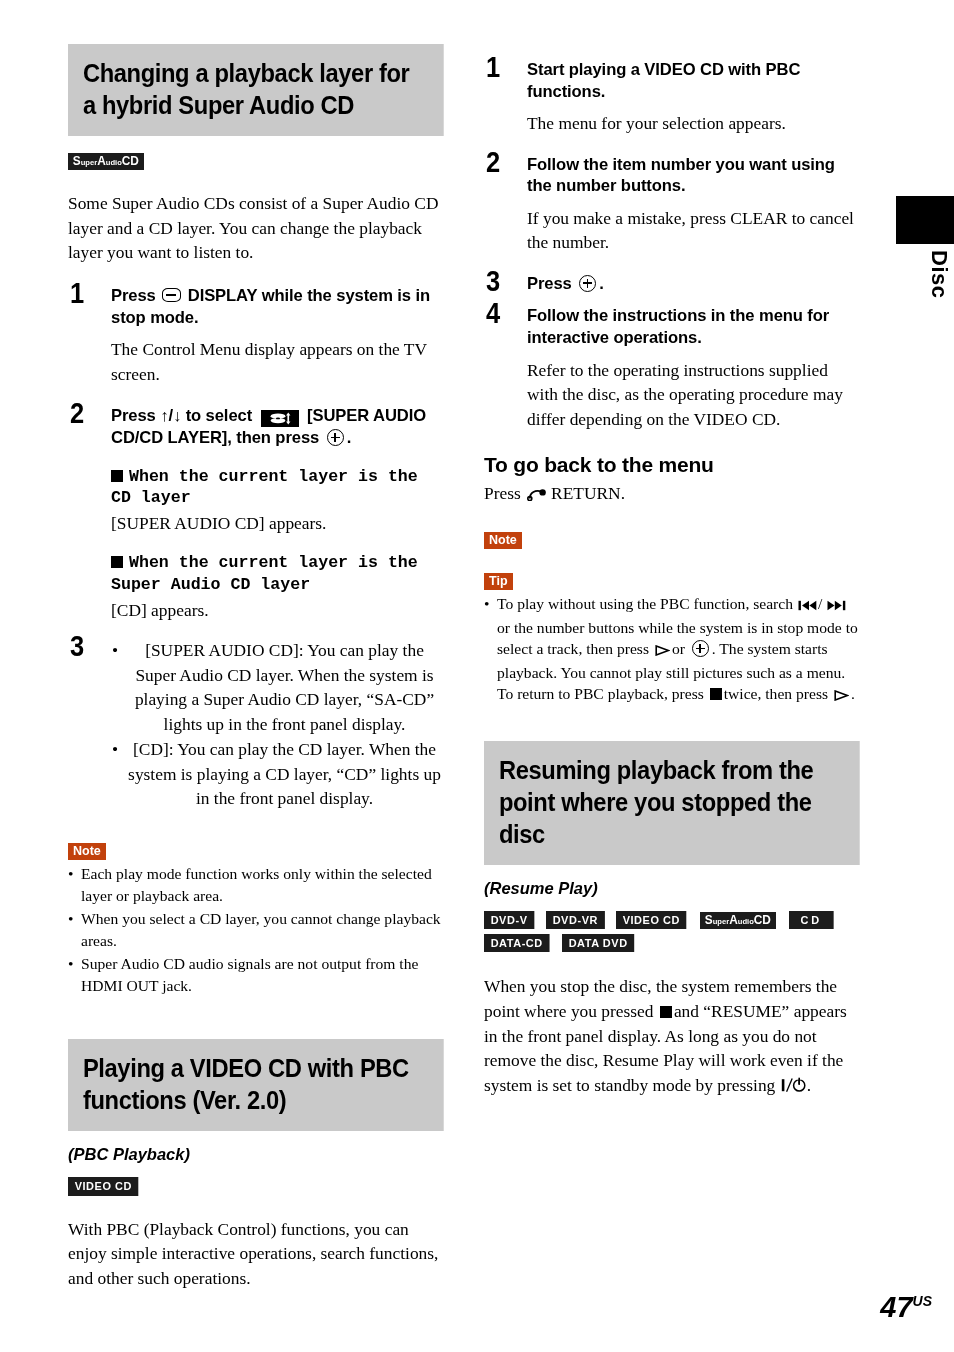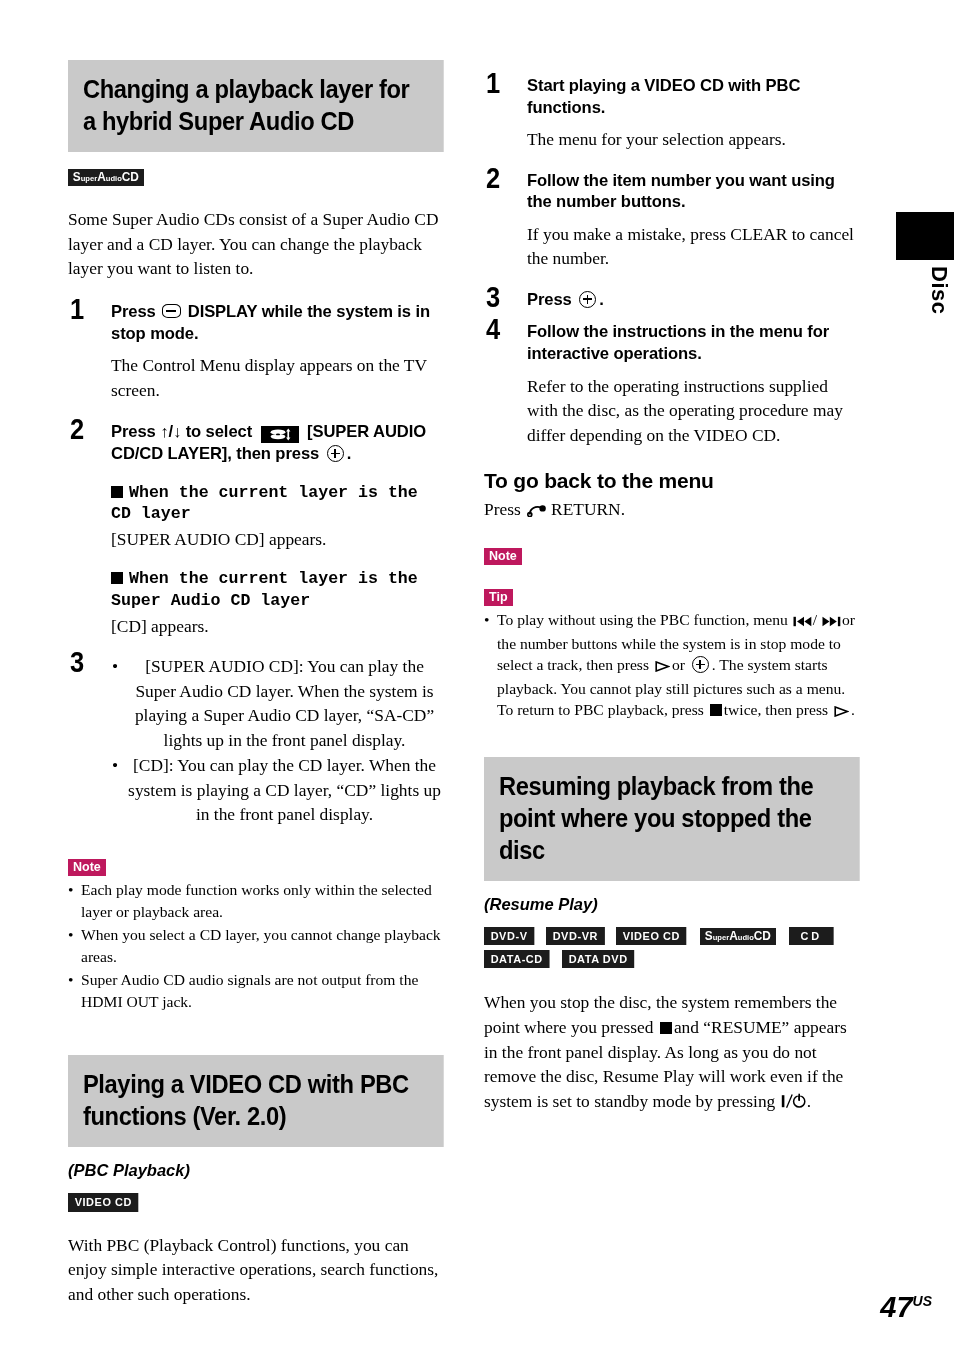--- a/index.html
+++ b/index.html
@@ -12,21 +12,20 @@
     height: 1352px;
     position: relative;
     font-family: "Liberation Serif", serif;
     color: #000;
     overflow: hidden;
   }
 
   .page {
     position: absolute;
     inset: 0;
-    margin-top: 16px;
   }
 
   
   .col {
     position: absolute;
     top: 44px;
     width: 375px;
   }
   .col-left  { left: 68px; }
   .col-right { left: 484px; }
@@ -157,21 +156,21 @@
   ul.dots > li::before {
     content: "\2022";
     position: absolute;
     left: 1px;
     top: 0;
   }
 
   
   .tagbox {
     display: inline-block;
-    background: #be185d;
+    background: #c2410c;
     color: #fff;
     font-family: "Liberation Sans", sans-serif;
     font-weight: bold;
     font-size: 12.5px;
     padding: 1px 5px 2px 5px;
     line-height: 1.15;
   }
   .noteblock { margin-top: 30px; }
   .noteblock.t2 { margin-top: 22px; }
   .noteblock ul {
@@ -421,21 +420,21 @@
         </svg>
       </span><span>RETURN.</span></p>
 
     <div class="noteblock t2">
       <span class="tagbox">Note</span>
     </div>
 
     <div class="noteblock t2">
       <span class="tagbox">Tip</span>
       <ul>
-        <li><span>To play without using the PBC function, menu</span>
+        <li><span>To play without using the PBC function, search</span>
           <span class="ico ico-track">
             <svg width="19" height="11" viewBox="0 0 19 11" aria-hidden="true">
               <rect x="0.5" y="0.8" width="2.4" height="9.4" fill="#000"></rect>
               <polygon points="11,0.8 11,10.2 4,5.5" fill="#000"></polygon>
               <polygon points="18.3,0.8 18.3,10.2 11.3,5.5" fill="#000"></polygon>
             </svg>
           </span><span>/</span>
           <span class="ico ico-track">
             <svg width="19" height="11" viewBox="0 0 19 11" aria-hidden="true">
               <polygon points="0.5,0.8 0.5,10.2 7.5,5.5" fill="#000"></polygon>

